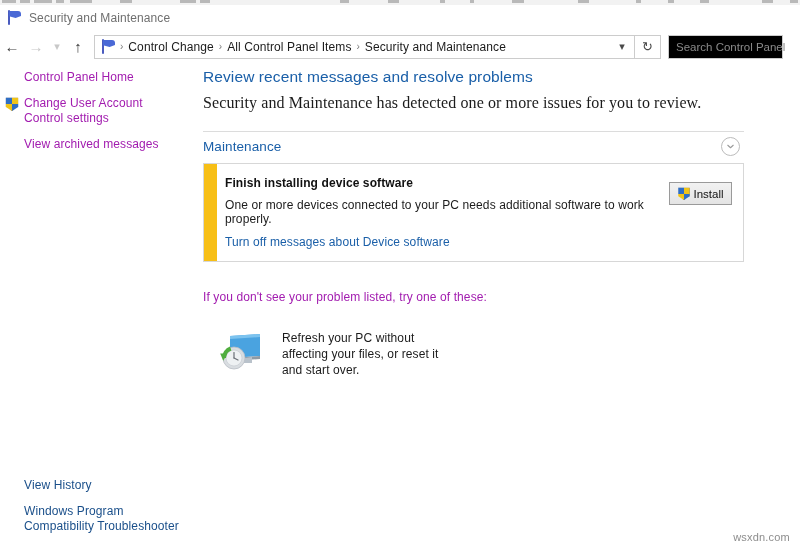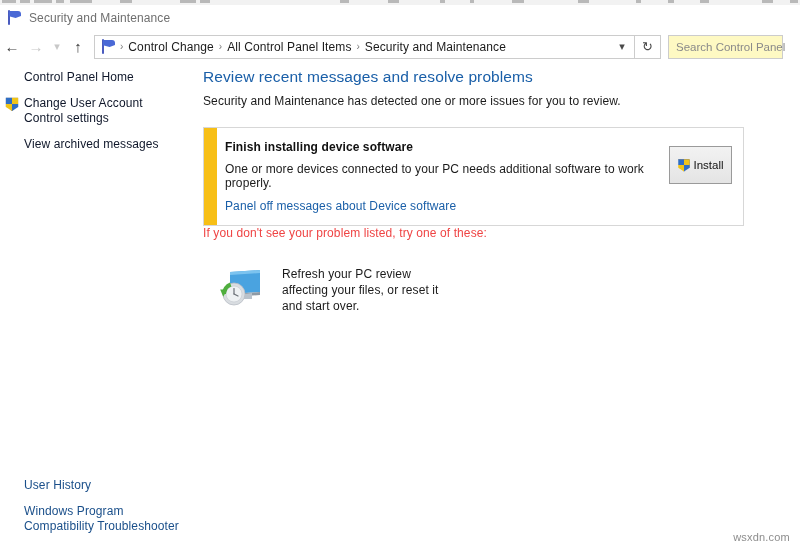--- a/index.html
+++ b/index.html
@@ -139,21 +139,21 @@
     display: flex; align-items: center; justify-content: center;
     color: #4a4a4a;
     font-size: 13px;
     box-sizing: border-box;
     flex: 0 0 auto;
   }
   #search-box {
     width: 115px; height: 24px;
     margin-left: 7px;
     border: 1px solid #cccccc;
-    background: #fef9c3;
+    background: #000000;
     display: flex; align-items: center;
     padding-left: 7px;
     box-sizing: border-box;
     flex: 0 0 auto;
   }
   #search-box .ph {
     font-size: 11.5px;
     color: #8a8a8a;
     white-space: nowrap;
   }
@@ -168,21 +168,21 @@
   .side-link {
     display: flex;
     align-items: flex-start;
     padding: 0 10px 0 24px;
     margin-bottom: 11px;
     position: relative;
     box-sizing: border-box;
   }
   .side-link .txt {
     font-size: 12px;
-    color: #0f172a;
+    color: #a21caf;
     line-height: 15px;
     letter-spacing: 0.1px;
   }
   .side-link .uac {
     position: absolute;
     left: 5px;
     top: 1px;
   }
 
   
@@ -245,24 +245,25 @@
     padding: 14px 0 0 7px;
   }
   #page-heading {
     font-size: 15.5px;
     color: #1a5fa8;
     font-weight: normal;
     margin: 0 0 8px 0;
     letter-spacing: 0.1px;
   }
   #page-subtitle {
-    font-size: 12px;
+    font-size: 16px;
     color: #1b1b1b;
     margin: 0 0 19px 0;
     letter-spacing: 0.1px;
+    font-family: Liberation Serif, serif;
   }
 
   .section-row {
     width: 541px;
     height: 30px;
     border-top: 1px solid #dcdcdc;
     display: flex;
     align-items: center;
     justify-content: space-between;
     box-sizing: border-box;
@@ -319,41 +320,42 @@
     letter-spacing: 0.1px;
   }
   #alert-text .a-link {
     font-size: 12px;
     color: #1a5fa8;
     letter-spacing: 0.1px;
   }
   #install-btn {
     flex: 0 0 auto;
     min-width: 63px;
-    height: 38px;
+    height: 23px;
     background: linear-gradient(#f2f2f2, #e4e4e4);
     border: 1px solid #9a9a9a;
     display: flex;
     align-items: center;
     justify-content: center;
     gap: 3px;
     padding: 0 6px;
     box-sizing: border-box;
     margin-top: 6px;
     margin-right: 3px;
   }
   #install-btn .lbl {
     font-size: 11.5px;
     color: #111111;
   }
 
   
   #try-text {
     font-size: 12px;
-    color: #ef4444;
+    color: #a21caf;
+    margin-top: 28px;
     letter-spacing: 0.1px;
   }
   #recovery-row {
     display: flex;
     align-items: flex-start;
     margin-top: 26px;
     margin-left: 15px;
   }
   #recovery-icon {
     width: 44px; height: 40px;
@@ -468,38 +470,46 @@
     </span>
     <span class="txt">Change User Account Control settings</span>
   </div>
 
   <div class="side-link">
     <span class="txt">View archived messages</span>
   </div>
 </div>
 
 <div id="see-also">
-  <div class="sa-link">User History</div>
+  <div class="sa-link">View History</div>
   <div class="sa-link" style="width:160px;">Windows Program Compatibility Troubleshooter</div>
 </div>
 
 <div id="main">
 
   <h1 id="page-heading">Review recent messages and resolve problems</h1>
   <div id="page-subtitle">Security and Maintenance has detected one or more issues for you to review.</div>
 
 
+  <div class="section-row">
+    <span class="sec-title">Maintenance</span>
+    <span class="chevron-circle">
+      <svg width="9" height="9" viewBox="0 0 10 10">
+          <path d="M2 3.6 L5 6.4 L8 3.6" stroke="#9a9a9a" stroke-width="1.2" fill="none" stroke-linecap="round" stroke-linejoin="round"></path>
+        </svg>
+    </span>
+  </div>
 
   <div id="alert-box">
     <div id="alert-accent"></div>
     <div id="alert-body">
       <div id="alert-text">
         <div class="a-title">Finish installing device software</div>
         <div class="a-desc">One or more devices connected to your PC needs additional software to work properly.</div>
-        <div class="a-link">Panel off messages about Device software</div>
+        <div class="a-link">Turn off messages about Device software</div>
       </div>
       <div id="install-btn">
         <span>
           <span class="uac-shield" style="width:13px;height:13px;display:block;">
             <span class="body">
                 <span class="q tl"></span>
                 <span class="q tr"></span>
                 <span class="q bl"></span>
                 <span class="q br"></span>
               </span>
@@ -525,19 +535,19 @@
         <circle cx="16" cy="26" r="11" fill="#d9dde1" stroke="#b7bdc4" stroke-width="0.8"></circle>
         <circle cx="16" cy="26" r="8" fill="#eef1f3" stroke="#c2c8ce" stroke-width="0.6"></circle>
         <line x1="16" y1="26" x2="16" y2="20.5" stroke="#6b7077" stroke-width="1.2" stroke-linecap="round"></line>
         <line x1="16" y1="26" x2="20" y2="28" stroke="#6b7077" stroke-width="1.2" stroke-linecap="round"></line>
 
         <path d="M4 26 A12 12 0 0 1 12 14.6 L13.4 18.5 A8 8 0 0 0 8 26 Z" fill="#4fae3e"></path>
         <path d="M2.2 21.5 L9.5 21.5 L5.2 28.8 Z" fill="#4fae3e"></path>
       </svg>
     </div>
     <div id="recovery-text">
-      <div class="r-desc" style="width:175px;">Refresh your PC review affecting your files, or reset it and start over.</div>
+      <div class="r-desc" style="width:175px;">Refresh your PC without affecting your files, or reset it and start over.</div>
     </div>
   </div>
 
 </div>
 
 <div id="watermark">wsxdn.com</div>
 
 </body></html>

